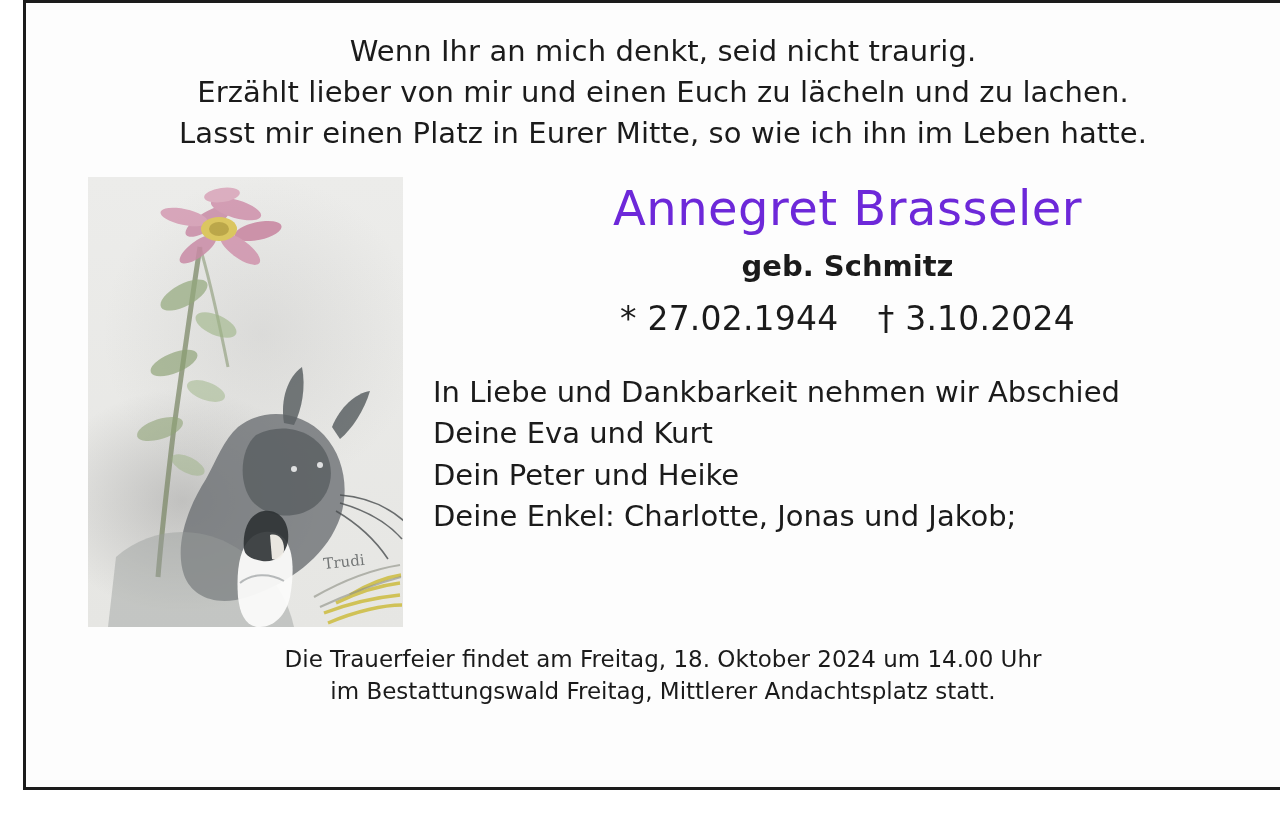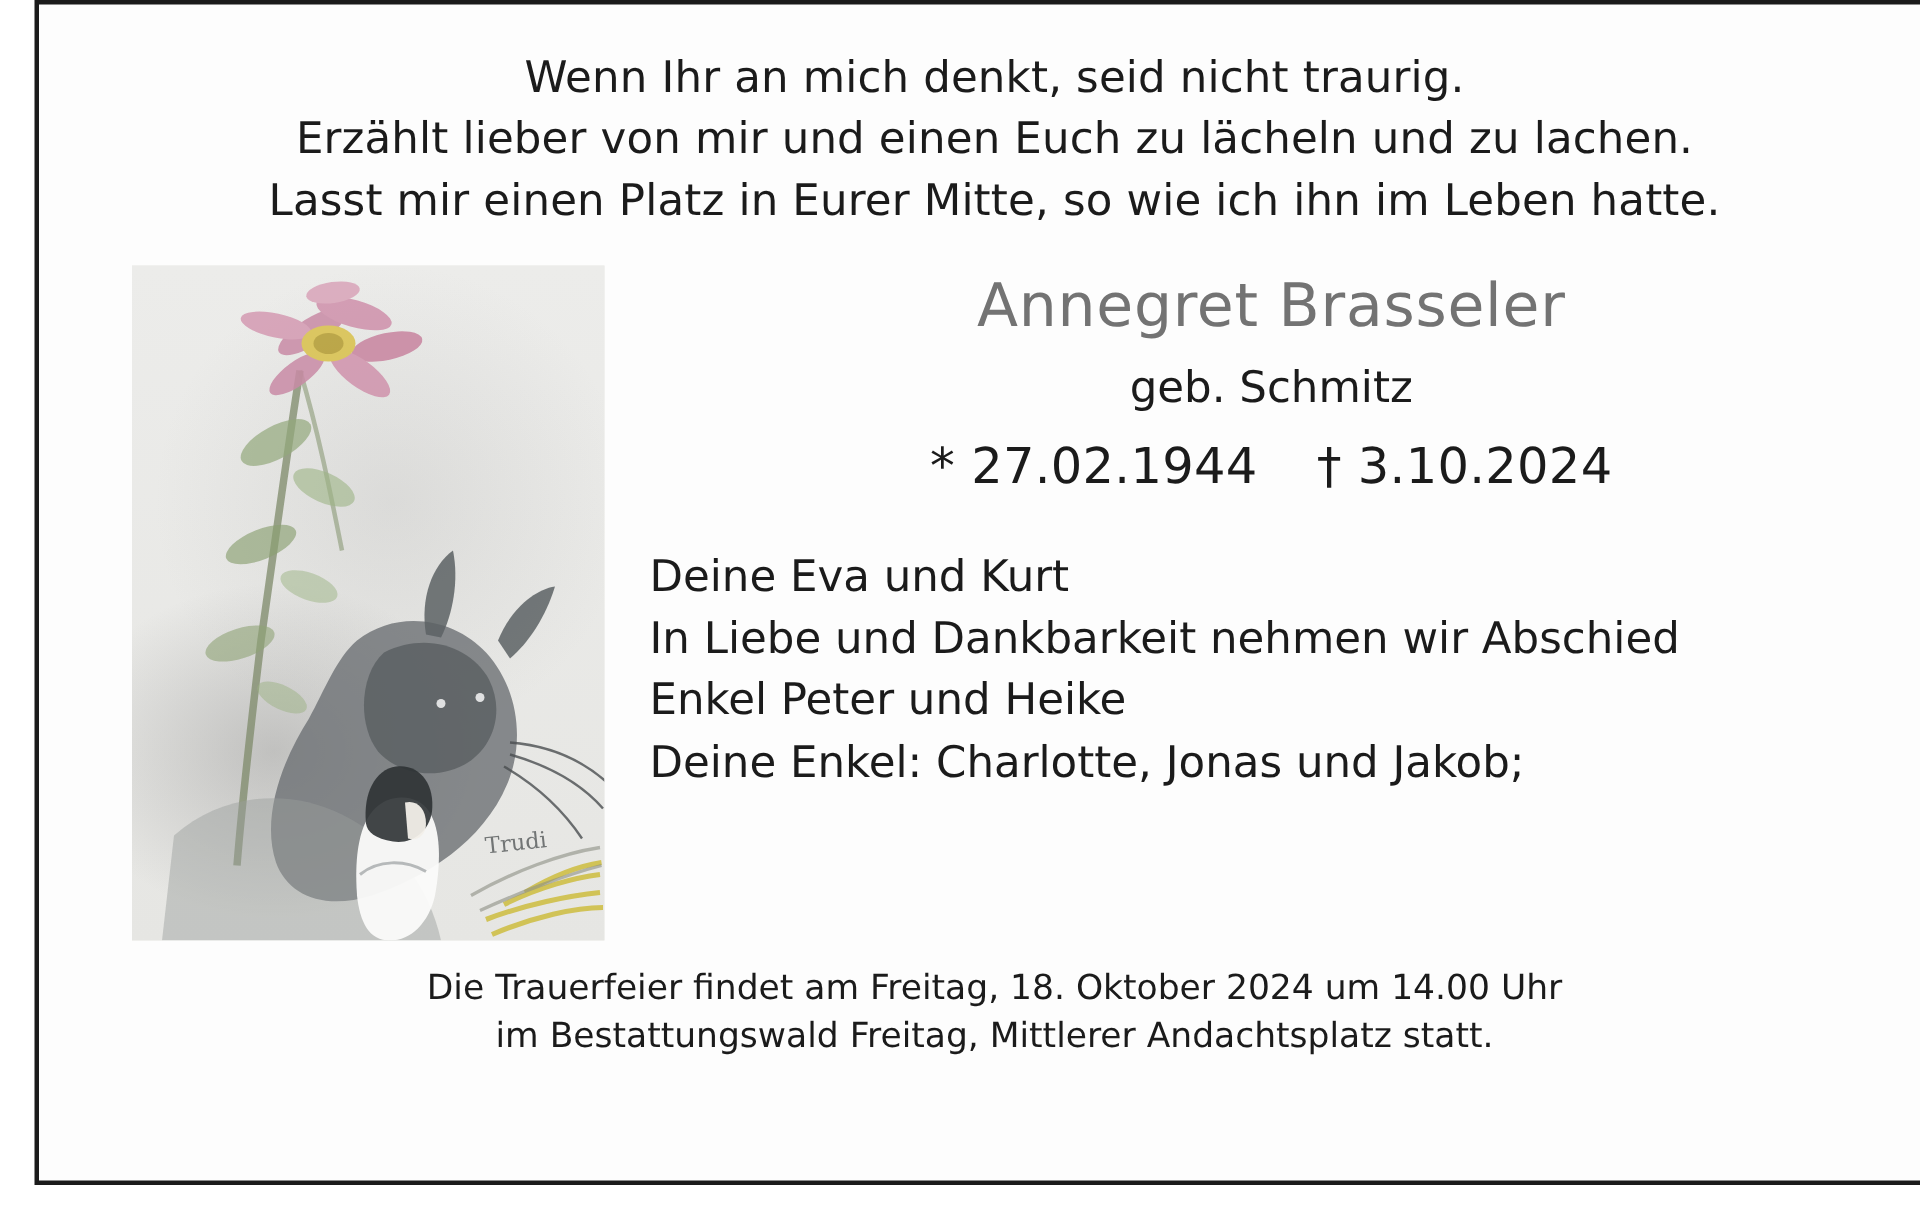--- a/index.html
+++ b/index.html
@@ -66,31 +66,32 @@
   .art svg { position: absolute; inset: 0; }
 
   .details {
     flex: 1 1 auto;
     padding-left: 26px;
     padding-top: 6px;
   }
 
   .name {
     text-align: center;
-    font-size: 40px;
+    font-size: 48px;
     font-weight: 400;
     letter-spacing: 0.5px;
     line-height: 1.05;
-    color: #737373;
+    color: #6d28d9;
   }
   .maiden {
     text-align: center;
     font-size: 29px;
     margin-top: 16px;
     color: #1b1b1b;
+    font-weight: bold;
   }
   .dates {
     text-align: center;
     font-size: 33px;
     margin-top: 16px;
     letter-spacing: 0.2px;
     color: #1b1b1b;
   }
   .dates .sep { display: inline-block; width: 18px; }
 
@@ -201,23 +202,23 @@
       <div class="maiden">geb. Schmitz</div>
       <div class="dates">
         <span>*</span>
         <span>27.02.1944</span>
         <span class="sep"></span>
         <span>†</span>
         <span>3.10.2024</span>
       </div>
 
       <div class="family">
+        <div>In Liebe und Dankbarkeit nehmen wir Abschied</div>
         <div>Deine Eva und Kurt</div>
-        <div>In Liebe und Dankbarkeit nehmen wir Abschied</div>
-        <div>Enkel Peter und Heike</div>
+        <div>Dein Peter und Heike</div>
         <div>Deine Enkel: Charlotte, Jonas und Jakob;</div>
       </div>
     </div>
   </div>
 
   <div class="footer">
     <div>Die Trauerfeier findet am Freitag, 18. Oktober 2024 um 14.00 Uhr</div>
     <div>im Bestattungswald Freitag, Mittlerer Andachtsplatz statt.</div>
     <div class="gap"></div>
   </div>

